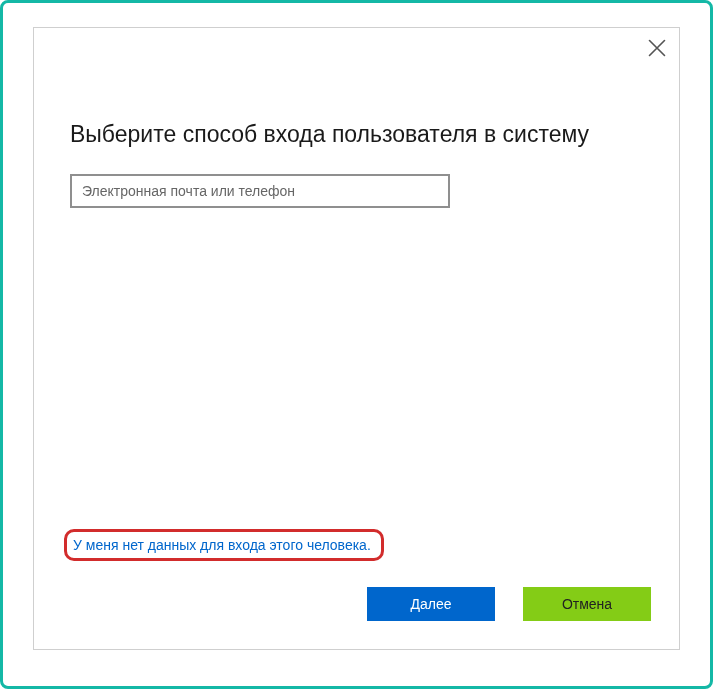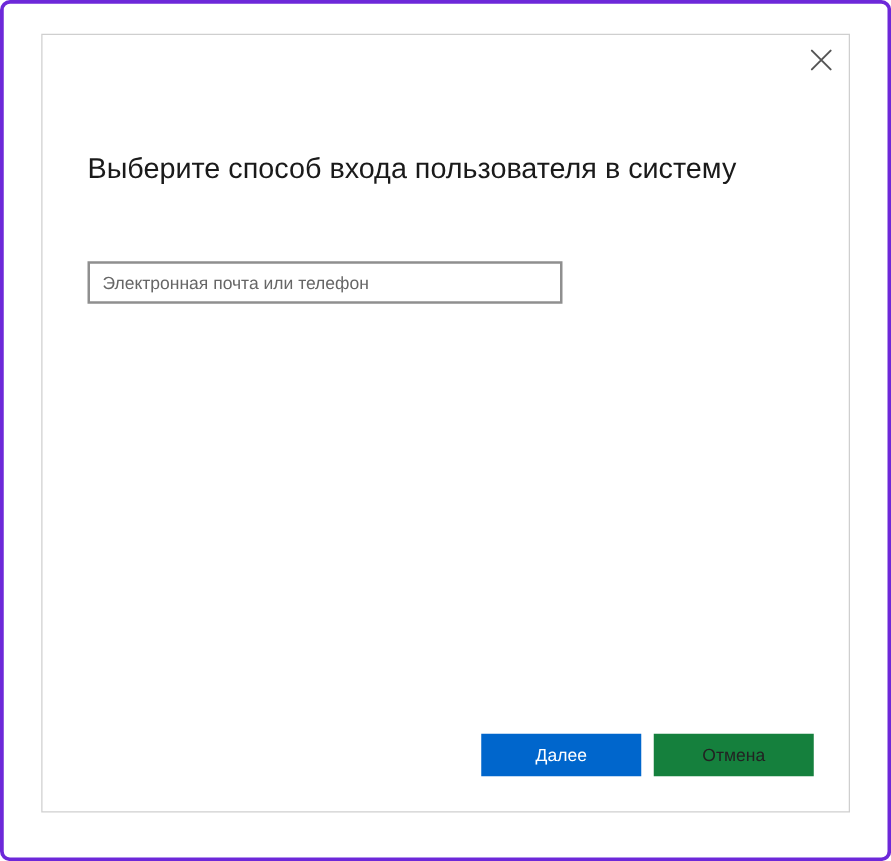--- a/index.html
+++ b/index.html
@@ -8,21 +8,21 @@
     width: 713px;
     height: 689px;
     background: #ffffff;
     font-family: "Segoe UI", Tahoma, sans-serif;
     color: #222;
     overflow: hidden;
   }
   .outer {
     position: absolute;
     inset: 0;
-    border: 3px solid #6d28d9;
+    border: 3px solid #14b8a6;
     border-radius: 8px;
     box-sizing: border-box;
     padding: 13px;
   }
   .dialog {
     position: absolute;
     left: 30px;
     top: 24px;
     right: 30px;
     bottom: 36px;
@@ -63,21 +63,20 @@
   .email-input {
     width: 380px;
     height: 34px;
     border: 2px solid #8f8f8f;
     box-sizing: border-box;
     padding: 0 10px;
     font-size: 14px;
     font-family: inherit;
     color: #4d7c0f;
     outline: none;
-    margin-top: 35px;
   }
   .email-input::placeholder { color: #666; }
   .links {
     position: absolute;
     left: 0;
     bottom: 88px;
   }
   .highlight-box {
     display: inline-block;
     border: 3px solid #d22c2c;
@@ -94,37 +93,37 @@
   }
   .link.secondary {
     margin-top: 6px;
     margin-left: 0;
   }
   .buttons {
     position: absolute;
     right: 28px;
     bottom: 28px;
     display: flex;
-    gap: 10px;
+    gap: 28px;
   }
   .btn {
     width: 128px;
     height: 34px;
     border: none;
     font-size: 14px;
     font-family: inherit;
     cursor: pointer;
     padding: 0;
   }
   .btn.primary {
     background: #0066cc;
     color: #ffffff;
   }
   .btn.secondary {
-    background: #15803d;
+    background: #84cc16;
     color: #222;
   }
 </style>
 </head>
 <body>
 
 <div class="outer">
   <div class="dialog">
 
     <div class="close-icon">
@@ -132,20 +131,23 @@
           <path d="M2 2 L14 14 M14 2 L2 14" stroke="#555" stroke-width="1.3" fill="none" stroke-linecap="round"></path>
         </svg>
     </div>
 
     <div class="content">
       <h1 class="title">Выберите способ входа пользователя в систему</h1>
 
       <input type="text" class="email-input" placeholder="Электронная почта или телефон" style="">
 
       <div class="links">
+        <div class="highlight-box">
+          <a class="link">У меня нет данных для входа этого человека.</a>
+        </div>
       </div>
     </div>
 
     <div class="buttons">
       <button class="btn primary">Далее</button>
       <button class="btn secondary">Отмена</button>
     </div>
 
   </div>
 </div>

